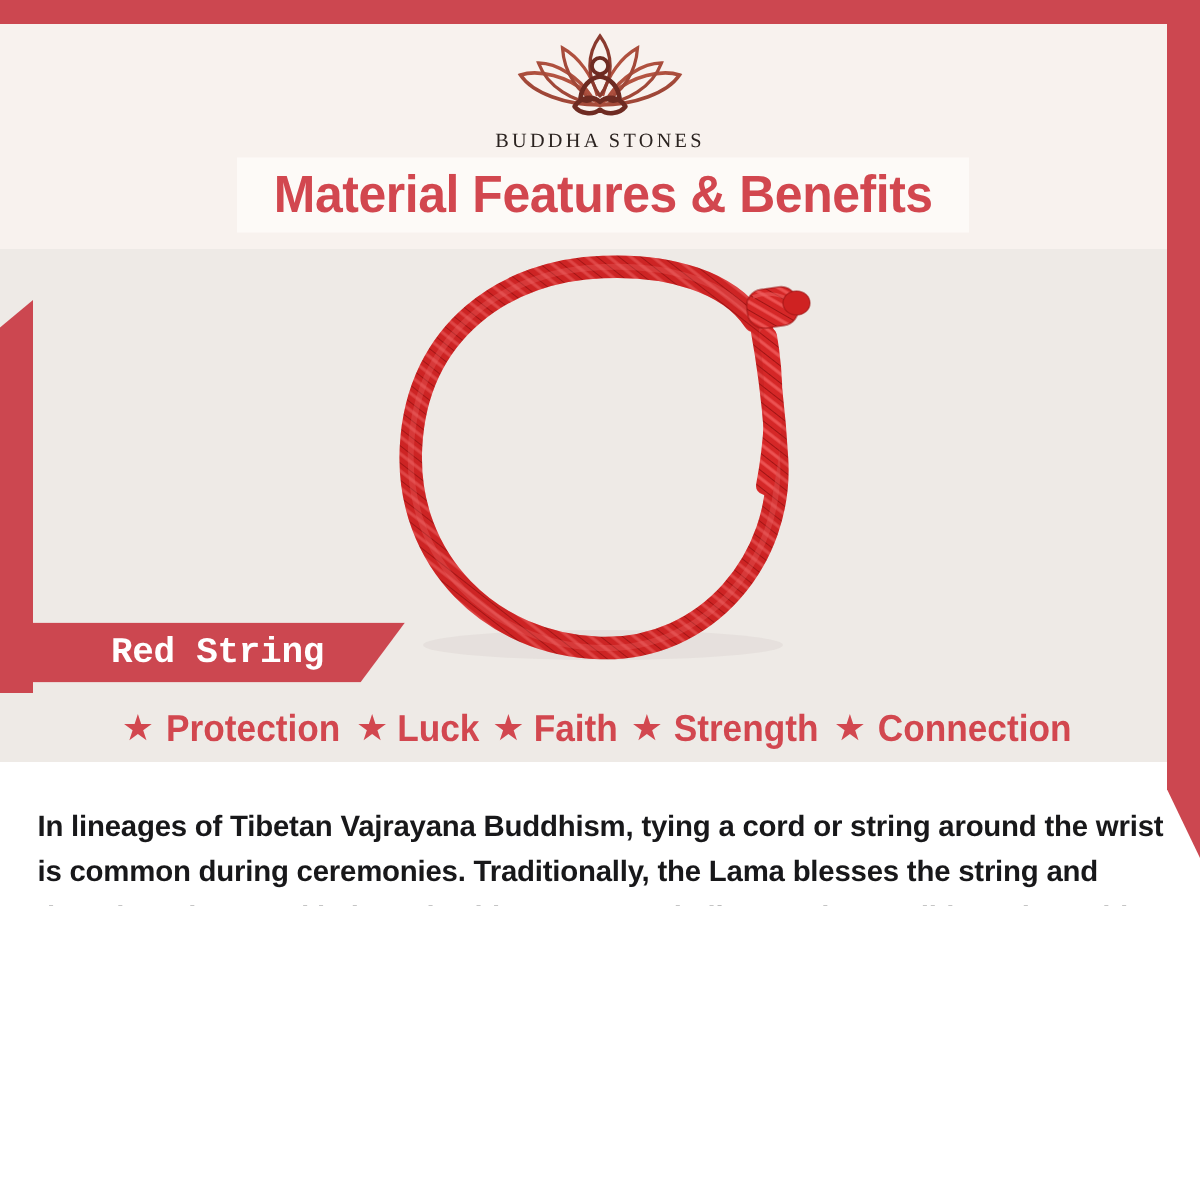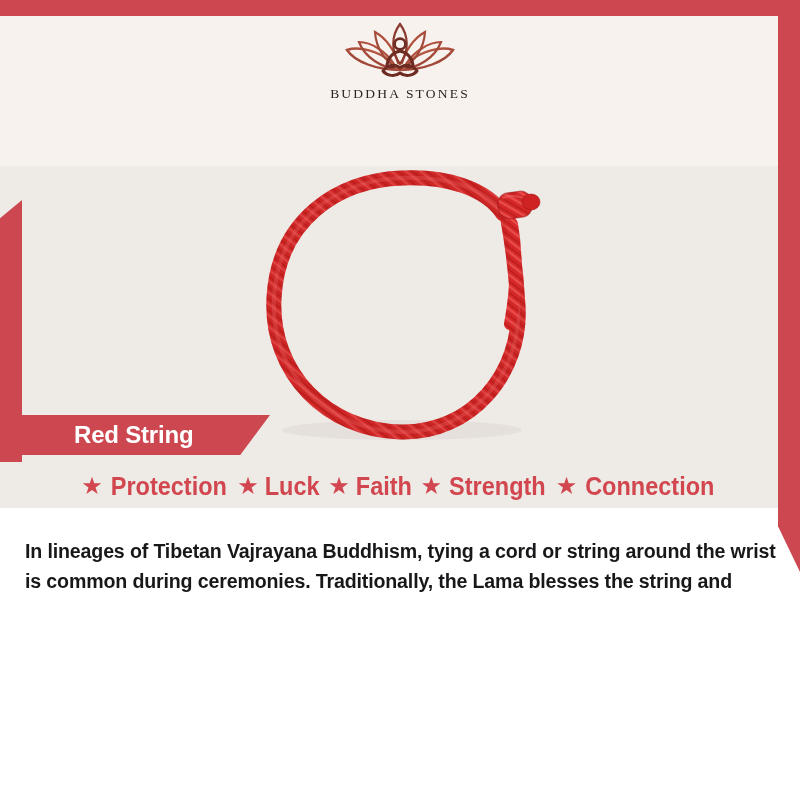--- a/index.html
+++ b/index.html
@@ -108,20 +108,21 @@
     display: flex;
     align-items: center;
   }
   .ribbon-text {
     margin-left: 52px;
     color: #ffffff;
     font-weight: 700;
     font-size: 24px;
     letter-spacing: -0.2px;
     white-space: nowrap;
+    font-family: Liberation Mono, monospace;
   }
 
   
   .benefits {
     position: absolute;
     left: 0; top: 465px; width: 800px; height: 42px;
     display: flex;
     align-items: center;
     justify-content: center;
     gap: 7px;
@@ -198,20 +199,23 @@
 
         <path d="M75 33 C 68 34, 63 40, 62 47 C 63 49, 67 50, 70 48" fill="none" stroke="#6e2b22" stroke-width="3" stroke-linecap="round"></path>
         <path d="M75 33 C 82 34, 87 40, 88 47 C 87 49, 83 50, 80 48" fill="none" stroke="#6e2b22" stroke-width="3" stroke-linecap="round"></path>
 
         <path d="M58 53 C 62 47, 70 45, 75 50 C 80 45, 88 47, 92 53 C 88 58, 80 59, 75 55 C 70 59, 62 58, 58 53 Z" fill="none" stroke="#6e2b22" stroke-width="3" stroke-linejoin="round"></path>
       </svg>
     </span>
     <span class="logo-text">BUDDHA STONES</span>
   </div>
 
+  <div class="title-band">
+    <span class="title-text">Material Features &amp; Benefits</span>
+  </div>
 
   <div class="product">
     <svg viewBox="0 0 320 300" xmlns="http://www.w3.org/2000/svg">
       <defs>
         <linearGradient id="cordg" x1="0" y1="0" x2="1" y2="1">
           <stop offset="0" stop-color="#e03434"></stop>
           <stop offset="0.45" stop-color="#cf2222"></stop>
           <stop offset="1" stop-color="#ab1818"></stop>
         </linearGradient>
         <pattern id="braid" width="9" height="9" patternUnits="userSpaceOnUse" patternTransform="rotate(38)">

